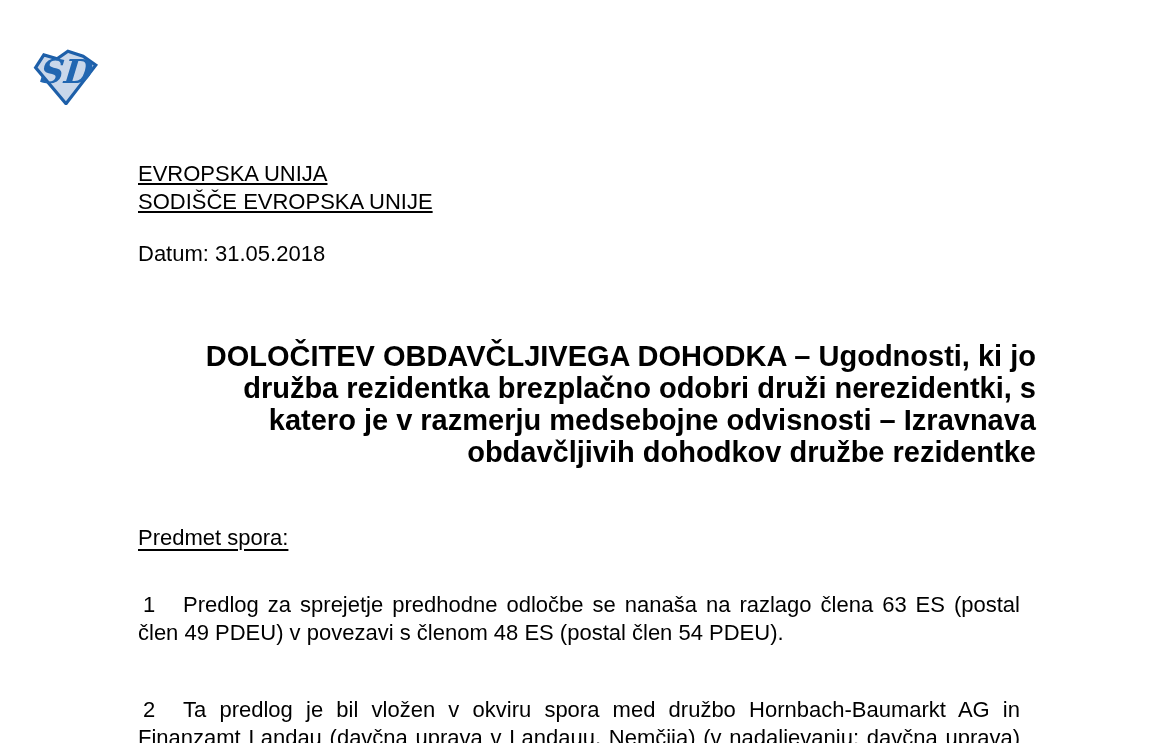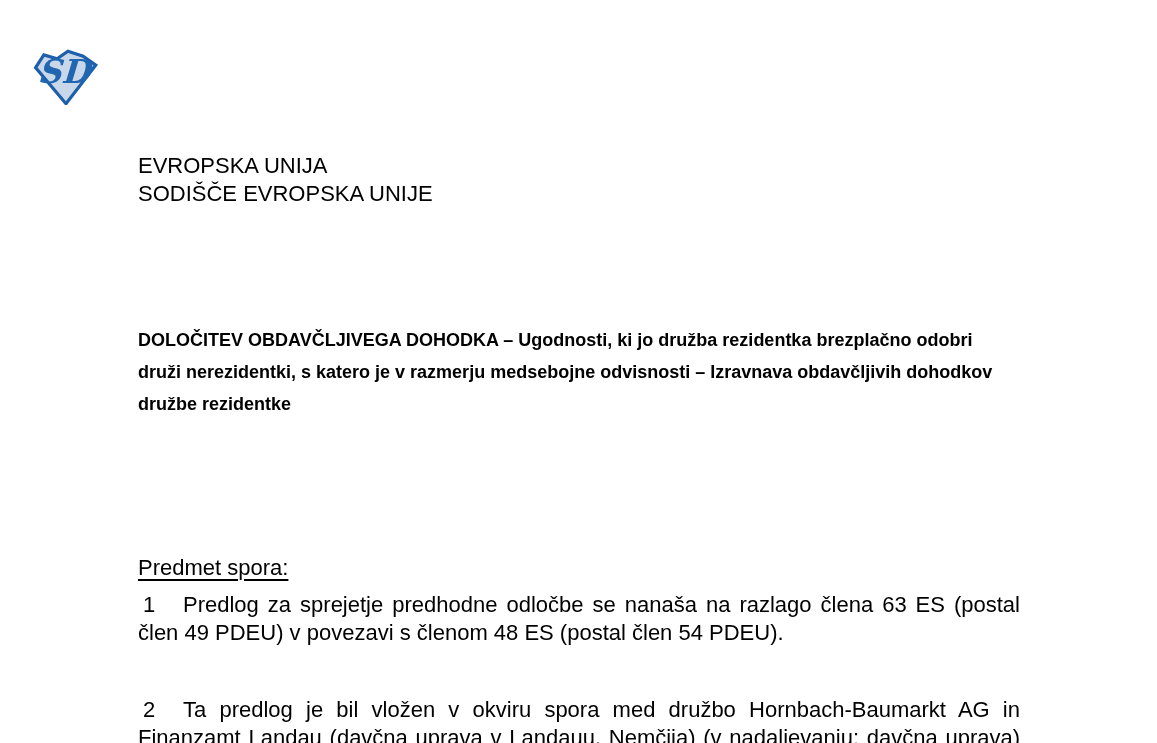--- a/index.html
+++ b/index.html
@@ -37,39 +37,39 @@
   .content {
     position: absolute;
     left: 138px;
     top: 0;
     width: 882px;
     height: 743px;
     font-size: 22px;
     line-height: 28px;
   }
   .block { position: absolute; left: 0; width: 100%; }
-  .org-block   { top: 152px; }
+  .org-block   { top: 160px; text-decoration: underline; }
   .case-block  { top: 240px; }
   .doc-title {
     top: 324px;
-    margin: 0;
-    font-size: 18px;
+    margin: 16px;
+    font-size: 29px;
     line-height: 32px;
     font-weight: bold;
-    text-align: left;
+    text-align: right;
   }
   .zadeva {
     top: 474px;
     font-weight: bold;
     text-decoration: underline;
     text-decoration-thickness: 2px;
     text-underline-offset: 4px;
   }
   .section-head {
-    top: 554px;
+    top: 524px;
     text-decoration: underline;
     text-decoration-thickness: 1.5px;
     text-underline-offset: 4px;
   }
   .para {
     margin: 0;
     text-align: justify;
   }
   .para-1 { top: 591px; }
   .para-2 { top: 696px; }
@@ -93,20 +93,21 @@
   </div>
 
   <div class="content">
 
     <div class="block org-block">
       <div>EVROPSKA UNIJA</div>
       <div>SODIŠČE EVROPSKA UNIJE</div>
     </div>
 
     <div class="block case-block">
+      <div>Datum: 31.05.2018</div>
     </div>
 
     <h1 class="block doc-title">DOLOČITEV OBDAVČLJIVEGA DOHODKA – Ugodnosti, ki jo družba rezidentka brezplačno odobri druži nerezidentki, s katero je v razmerju medsebojne odvisnosti – Izravnava obdavčljivih dohodkov družbe rezidentke</h1>
 
 
     <div class="block section-head">Predmet spora:</div>
 
     <p class="block para para-1"><span class="para-num">1</span><span>Predlog za sprejetje predhodne odločbe se nanaša na razlago člena 63 ES (postal člen 49 PDEU) v povezavi s členom 48 ES (postal člen 54 PDEU).</span></p>
 
     <p class="block para para-2"><span class="para-num">2</span><span>Ta predlog je bil vložen v okviru spora med družbo Hornbach-Baumarkt AG in Finanzamt Landau (davčna uprava v Landauu, Nemčija) (v nadaljevanju: davčna uprava) glede določitve, s strani uprave, davka od dohodkov pravnih oseb in davčne</span></p>

